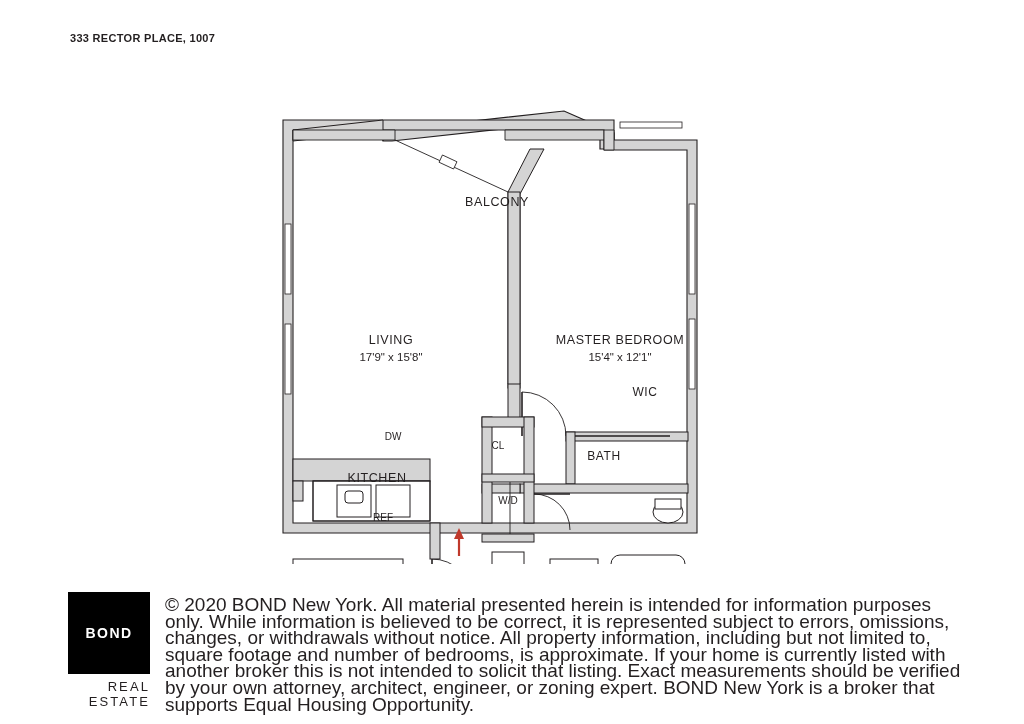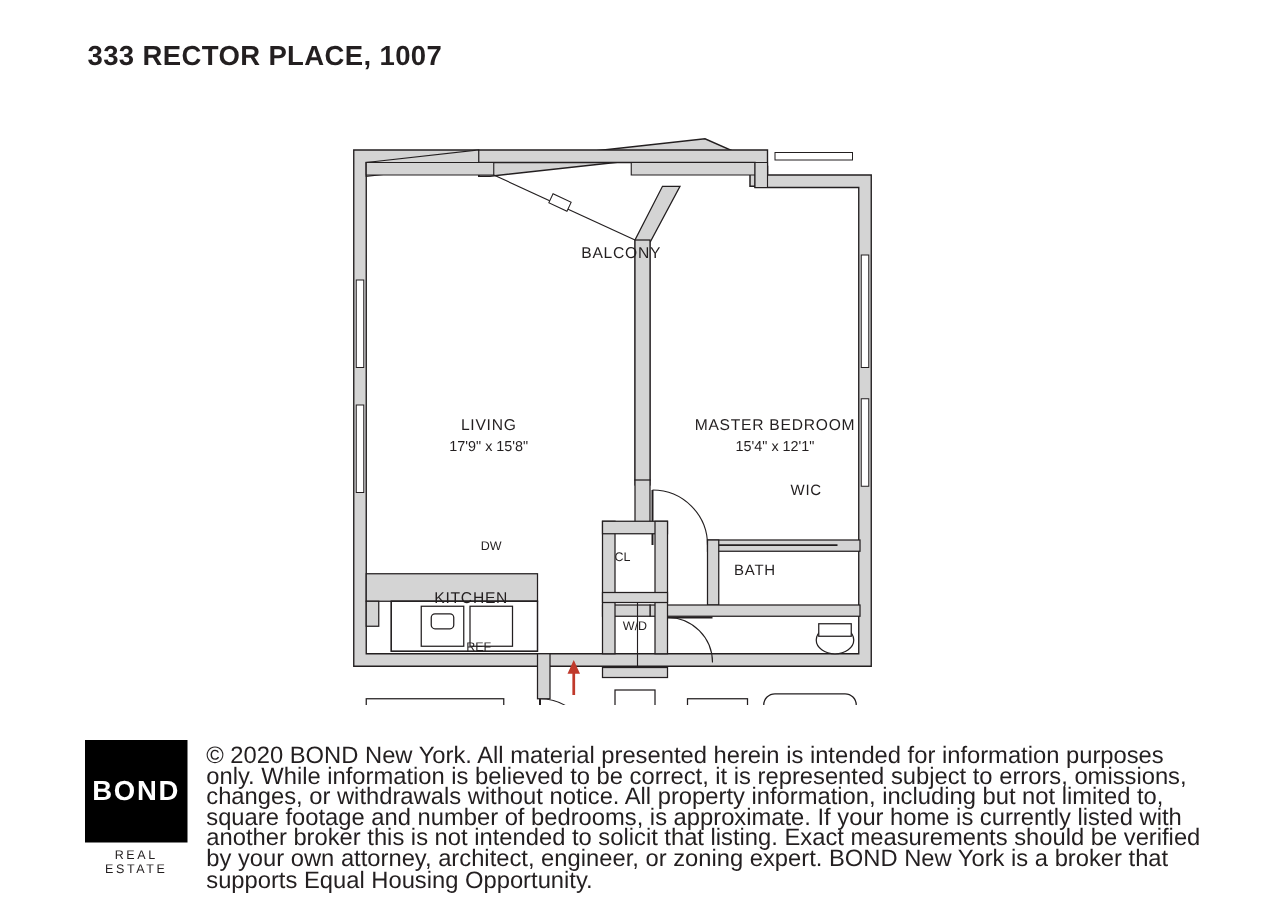--- a/index.html
+++ b/index.html
@@ -19,21 +19,21 @@
     position: absolute;
     left: 0; top: 0;
     width: 1024px;
     height: 724px;
     background: #ffffff;
   }
   #title {
     position: absolute;
     left: 70px;
     top: 32px;
-    font-size: 22px;
+    font-size: 11px;
     font-weight: bold;
     letter-spacing: 0.3px;
     color: #231f20;
   }
   #plan-wrap {
     position: absolute;
     left: 0px;
     top: 54px;
     width: 865px;
     height: 510px;
@@ -55,32 +55,32 @@
     top: 9px;
     width: 82px;
     height: 82px;
     background: #000000;
     color: #ffffff;
     display: flex;
     align-items: center;
     justify-content: center;
   }
   #logo-text {
-    font-size: 22px;
+    font-size: 14px;
     font-weight: bold;
     letter-spacing: 1.4px;
     color: #ffffff;
   }
   #logo-sub {
     position: absolute;
     left: 68px;
     top: 96px;
     width: 82px;
-    text-align: center;
-    font-size: 10px;
+    text-align: right;
+    font-size: 13px;
     letter-spacing: 2.1px;
     color: #231f20;
   }
   #disclaimer {
     position: absolute;
     left: 165px;
     top: 14px;
     width: 800px;
     font-size: 19px;
     line-height: 16.6px;

